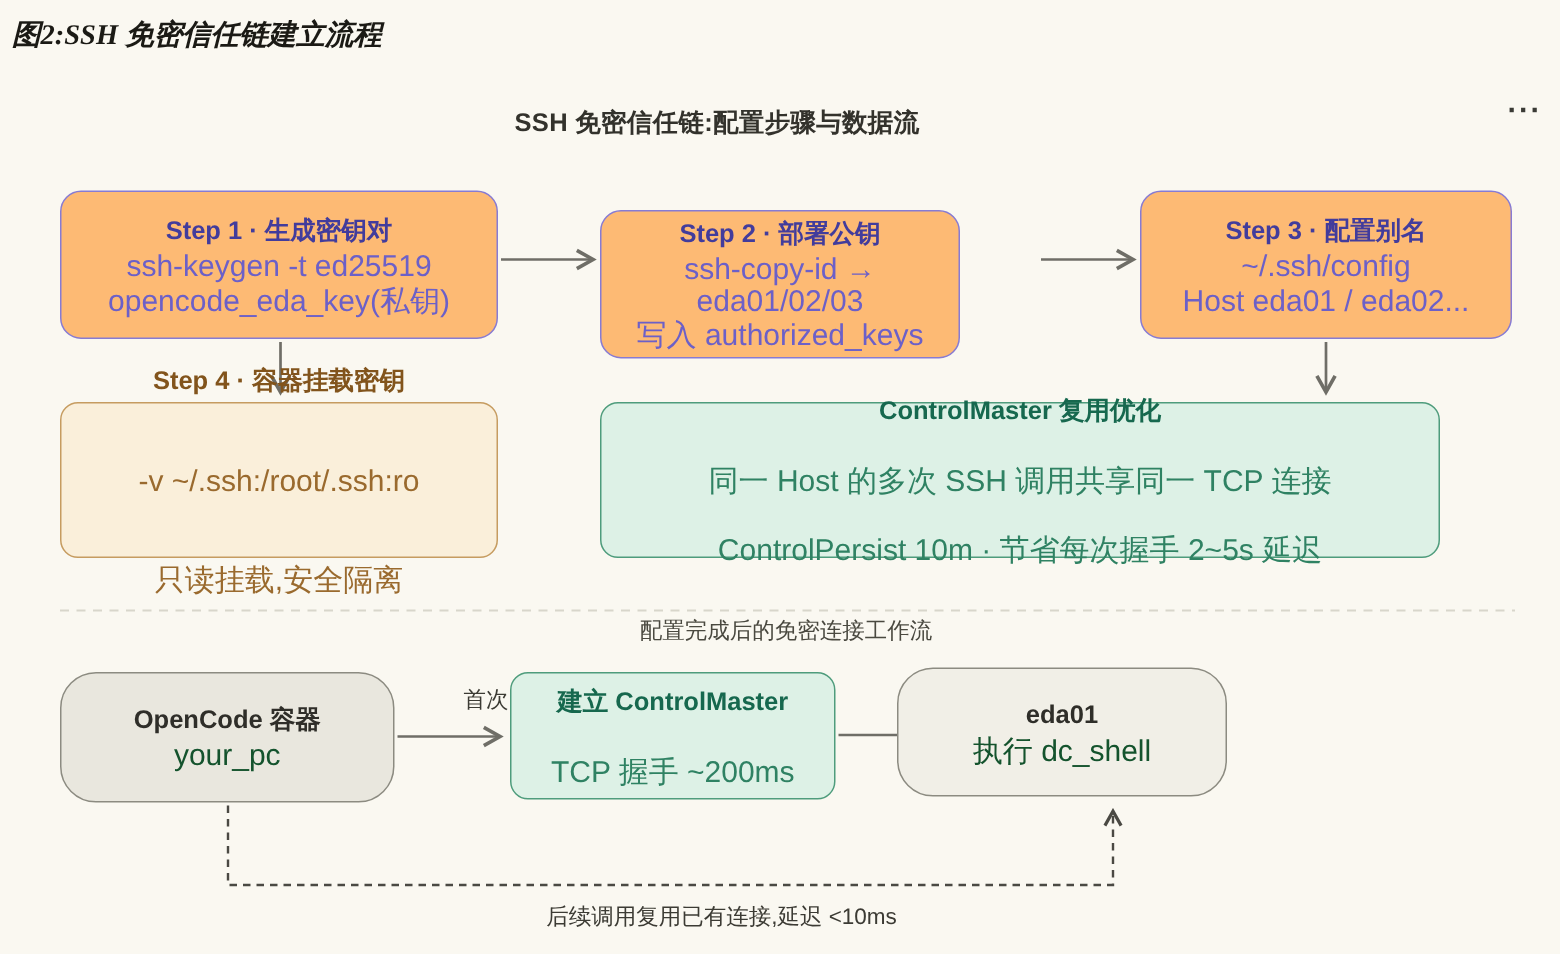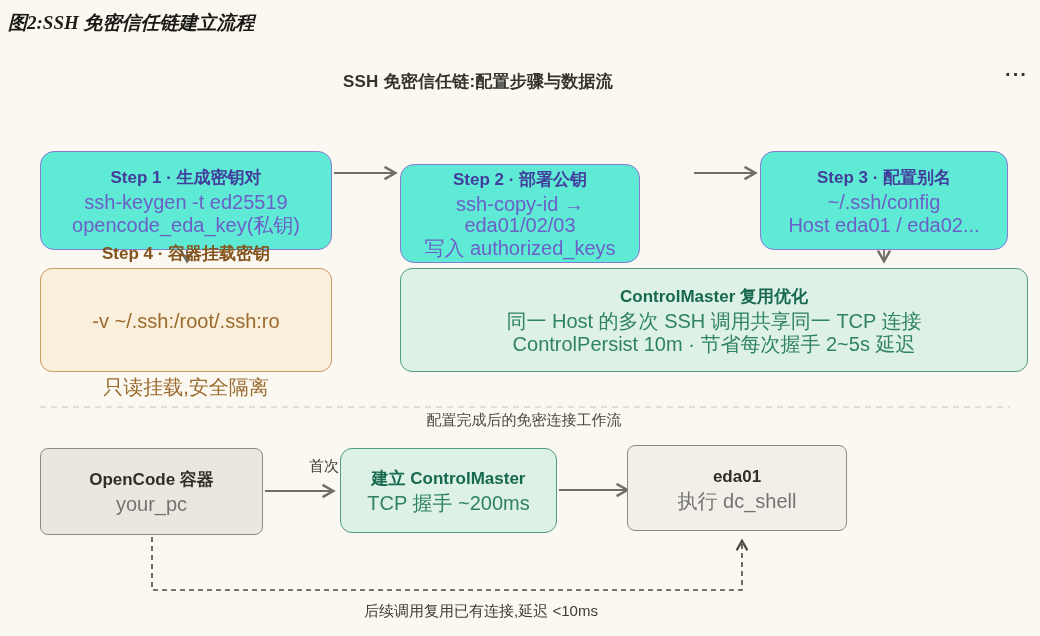--- a/index.html
+++ b/index.html
@@ -19,32 +19,32 @@
     position:absolute;right:12px;top:64px;font-size:20px;font-weight:bold;color:#3a3a35;
     letter-spacing:1px;cursor:pointer;line-height:20px;
   }
   .box{
     position:absolute;box-sizing:border-box;border-radius:14px;
     display:flex;flex-direction:column;align-items:center;justify-content:center;
     gap:2px;text-align:center;padding:4px 8px;
   }
   .box-title{font-size:17px;font-weight:bold;line-height:24px;}
   .box-line{font-size:20px;line-height:21px;}
-  .purple{background:#5eead4;border:1.5px solid #877bd3;margin-top:24px;}
+  .purple{background:#fdba74;border:1.5px solid #877bd3;}
   .purple .box-title{color:#423c9c;}
   .purple .box-line{color:#6c60c8;}
   .orange{background:#faefda;border:1.5px solid #c69c60;border-radius:12px;gap:45px;}
   .orange .box-title{color:#82541c;}
   .orange .box-line{color:#9a6a2e;}
   .green{background:#ddf1e6;border:1.5px solid #4e9c7c;border-radius:12px;}
   .green .box-title{color:#16684e;}
-  .green .box-line{color:#2f8263;}
-  .gray{background:#e9e7de;border:1.5px solid #8c8b81;border-radius:8px;}
+  .green .box-line{color:#2f8263;margin-top:23px;}
+  .gray{background:#e9e7de;border:1.5px solid #8c8b81;border-radius:24px;}
   .gray .box-title{color:#2f2e29;}
-  .gray .box-line{color:#737373;}
+  .gray .box-line{color:#14532d;}
   .gray.lighter{background:#f1efe7;}
   .connector-layer{position:absolute;left:0;top:0;pointer-events:none;}
   .flow-label{
     position:absolute;font-size:15px;color:#3c3b34;text-align:center;margin-left:24px;
   }
   .divider-label{
     position:absolute;left:0;top:411px;width:1048px;text-align:center;
     font-size:15px;color:#4a4940;
   }
 </style>
@@ -90,37 +90,37 @@
     <div class="box-title">Step 3 · 配置别名</div>
     <div class="box-line">~/.ssh/config</div>
     <div class="box-line">Host eda01 / eda02...</div>
   </div>
 
   <div class="box orange" style="left:40px;top:268px;width:292px;height:104px;">
     <div class="box-title">Step 4 · 容器挂载密钥</div>
     <div class="box-line">-v ~/.ssh:/root/.ssh:ro</div>
     <div class="box-line">只读挂载,安全隔离</div>
   </div>
-  <div class="box green" style="left:400px;top:268px;width:628px;height:104px;">
+  <div class="box green" style="left:400px;top:268px;width:560px;height:104px;">
     <div class="box-title">ControlMaster 复用优化</div>
     <div class="box-line">同一 Host 的多次 SSH 调用共享同一 TCP 连接</div>
     <div class="box-line">ControlPersist 10m · 节省每次握手 2~5s 延迟</div>
   </div>
 
   <div class="divider-label">配置完成后的免密连接工作流</div>
 
   <div class="box gray" style="left:40px;top:448px;width:223px;height:87px;">
     <div class="box-title">OpenCode 容器</div>
     <div class="box-line">your_pc</div>
   </div>
   <div class="flow-label" style="left:262px;top:457px;width:76px;">首次</div>
   <div class="box green" style="left:340px;top:448px;width:217px;height:85px;">
     <div class="box-title">建立 ControlMaster</div>
     <div class="box-line">TCP 握手 ~200ms</div>
   </div>
-  <div class="box gray lighter" style="left:627px;top:445px;width:220px;height:86px;">
+  <div class="box gray lighter" style="left:598px;top:445px;width:220px;height:86px;">
     <div class="box-title">eda01</div>
     <div class="box-line">执行 dc_shell</div>
   </div>
 
   <div class="flow-label" style="left:157px;top:602px;width:600px;">后续调用复用已有连接,延迟 &lt;10ms</div>
 
 </div>
 
 </body></html>

